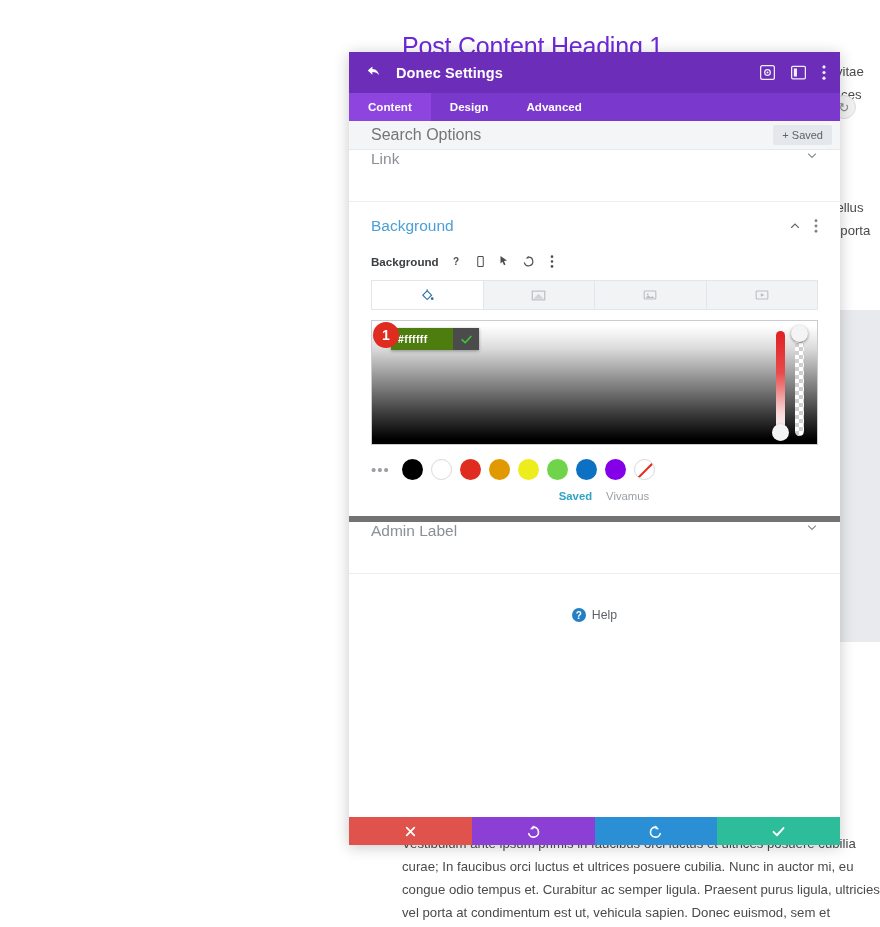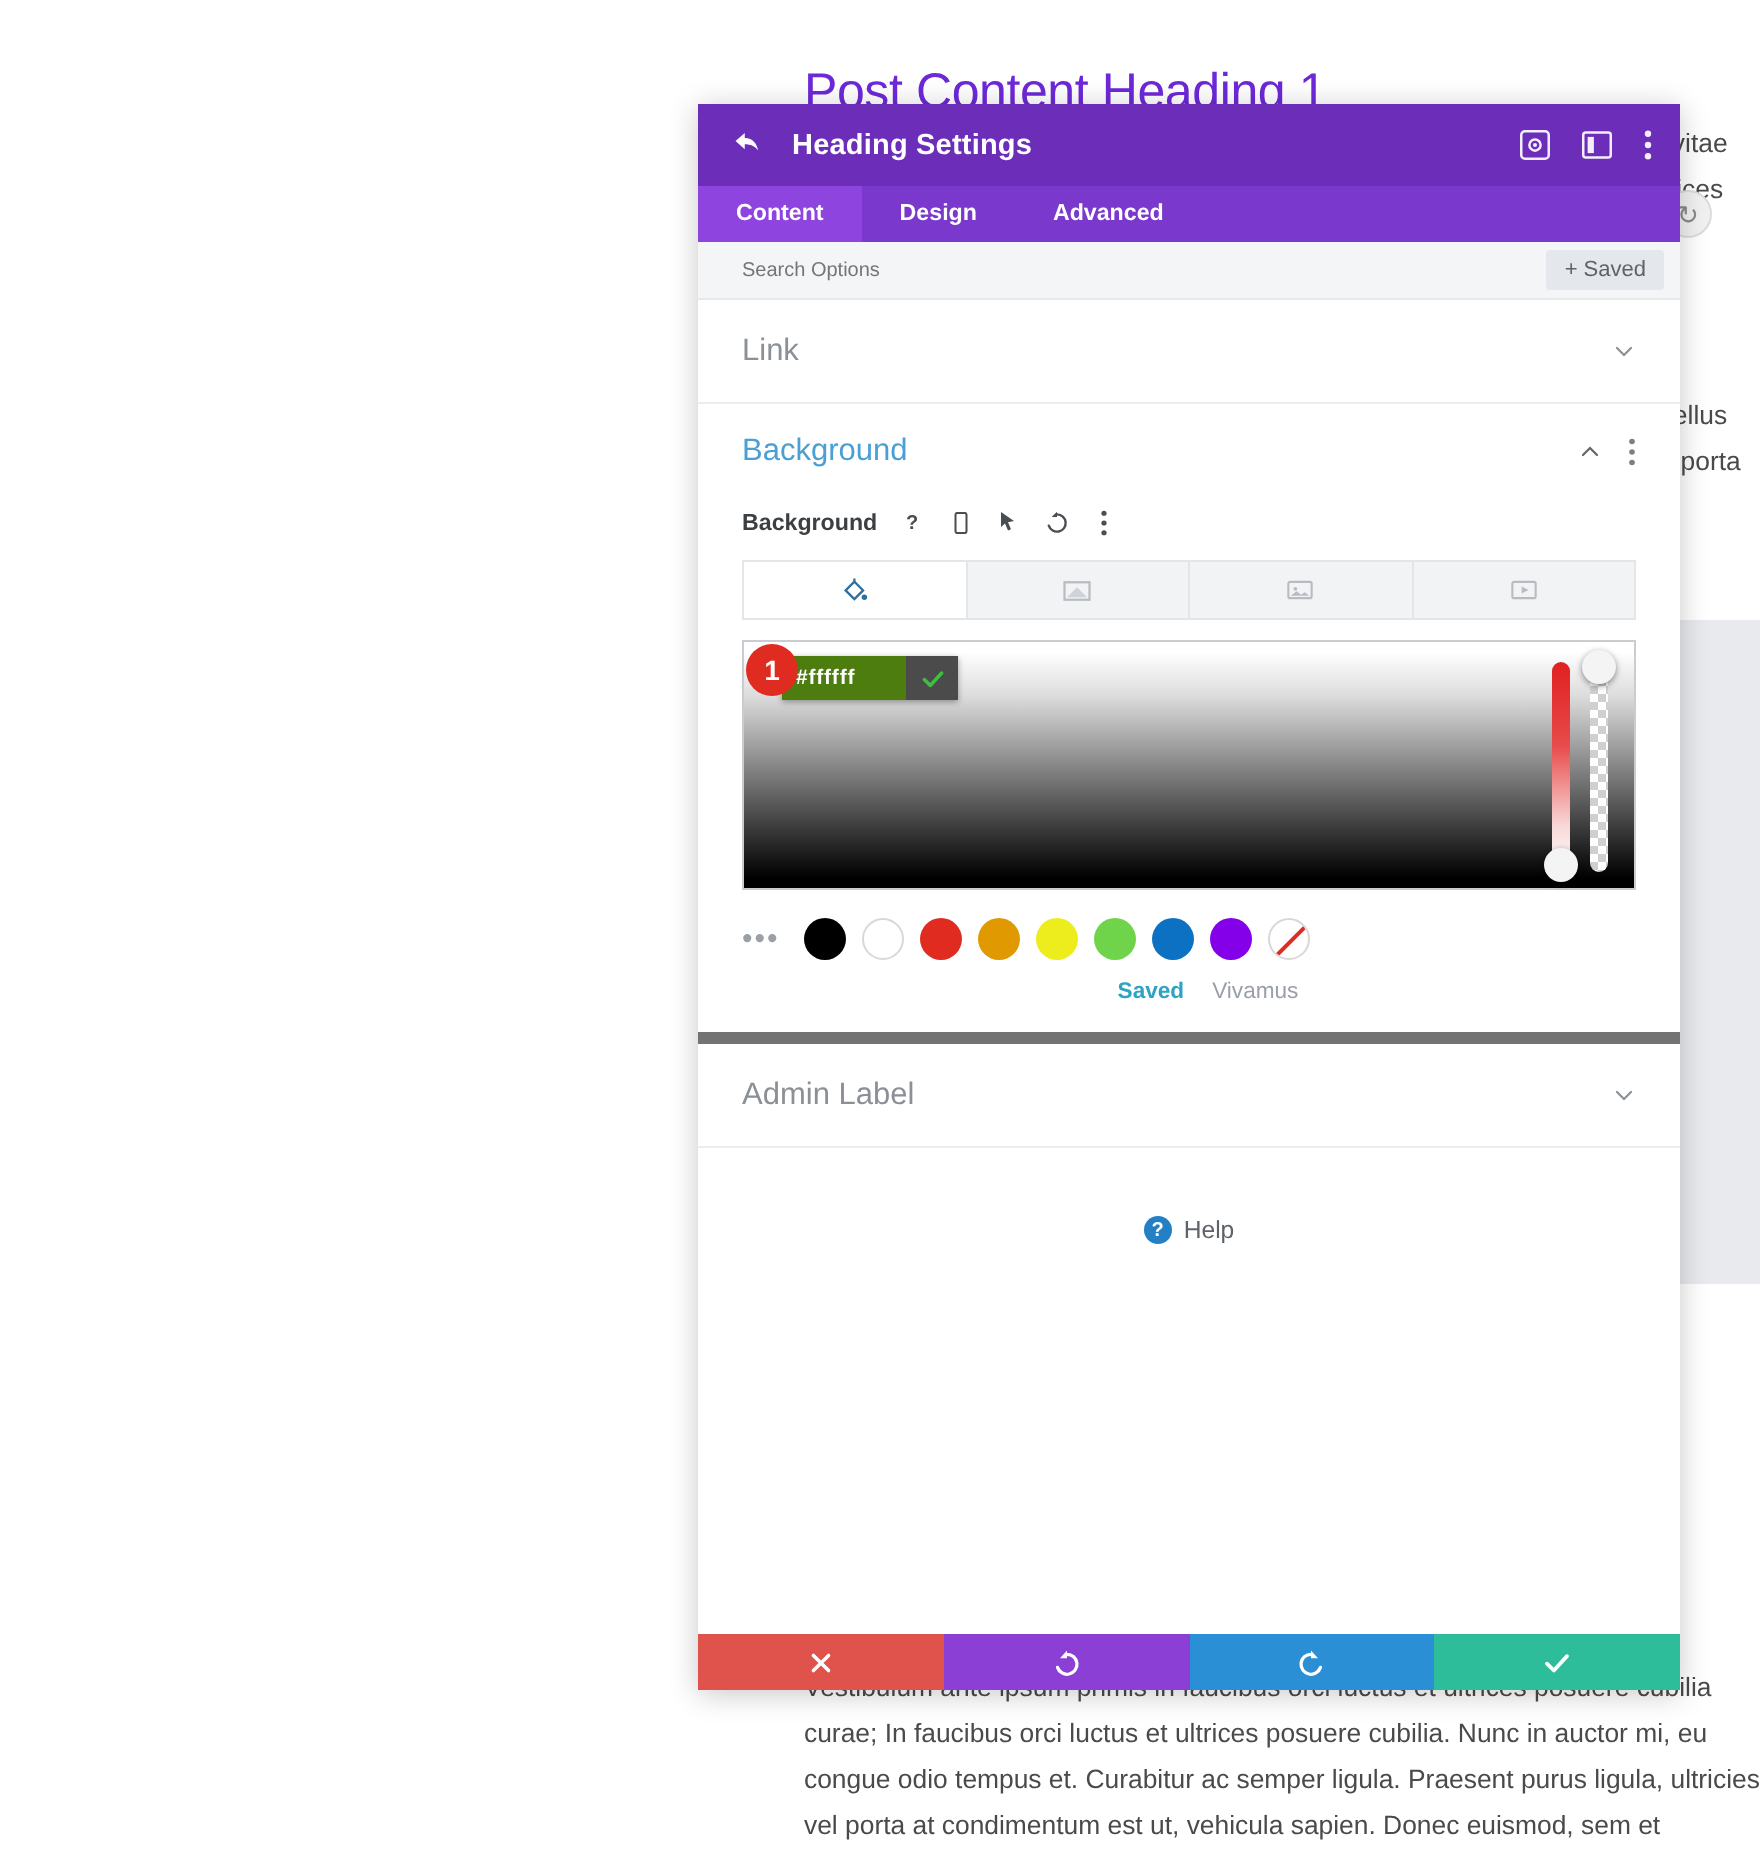--- a/index.html
+++ b/index.html
@@ -145,41 +145,40 @@
     align-items: center;
     padding: 0 8px 0 22px;
     flex: none;
   }
   .m-search-input {
     flex: 1;
     border: none;
     background: transparent;
     outline: none;
     font-family: "Liberation Sans", sans-serif;
-    font-size: 10px;
+    font-size: 16px;
     color: #9aa0a6;
   }
   .m-filter {
     background: #e4e7eb;
     color: #5f6368;
     font-size: 11px;
     padding: 4px 9px;
     border-radius: 2px;
     cursor: pointer;
     white-space: nowrap;
   }
   .m-filter .plus { margin-right: 3px; }
 
   
   .m-body { flex: 1; overflow: hidden; background: #fff; }
 
   .sect-row {
     height: 52px;
     display: flex;
-    align-items: center;
     padding: 0 22px;
     border-bottom: 1px solid #ebedf0;
     cursor: pointer;
   }
   .sect-row .lbl {
     flex: 1;
     font-size: 15.5px;
     color: #8b9096;
     font-weight: 400;
   }
@@ -437,21 +436,21 @@
   <div class="page-imgbox"></div>
   <div class="page-roundicon">↻</div>
 </div>
 
 <div id="modal">
 
   <div class="m-header">
     <svg class="m-back" viewBox="0 0 24 24">
       <path fill="#ffffff" d="M9 7V3.5L2.5 9.2 9 15v-3.6c4.3 0 7.3 1.4 9.5 4.4-.9-4.4-3.5-8.8-9.5-8.8z"></path>
     </svg>
-    <div class="m-title">Heading Settings</div>
+    <div class="m-title">Donec Settings</div>
     <svg class="m-hicon" viewBox="0 0 24 24">
       <rect x="1" y="1" width="22" height="22" rx="3" fill="none" stroke="#ffffff" stroke-width="2"></rect>
       <circle cx="12" cy="12" r="4.5" fill="none" stroke="#ffffff" stroke-width="2"></circle>
       <circle cx="12" cy="12" r="1.6" fill="#ffffff"></circle>
     </svg>
     <svg class="m-hicon" viewBox="0 0 24 24">
       <rect x="1" y="2" width="22" height="20" rx="2" fill="none" stroke="#ffffff" stroke-width="2"></rect>
       <rect x="4.5" y="5.5" width="5" height="13" fill="#ffffff"></rect>
     </svg>
     <svg class="m-hicon dots" viewBox="0 0 4 16">

